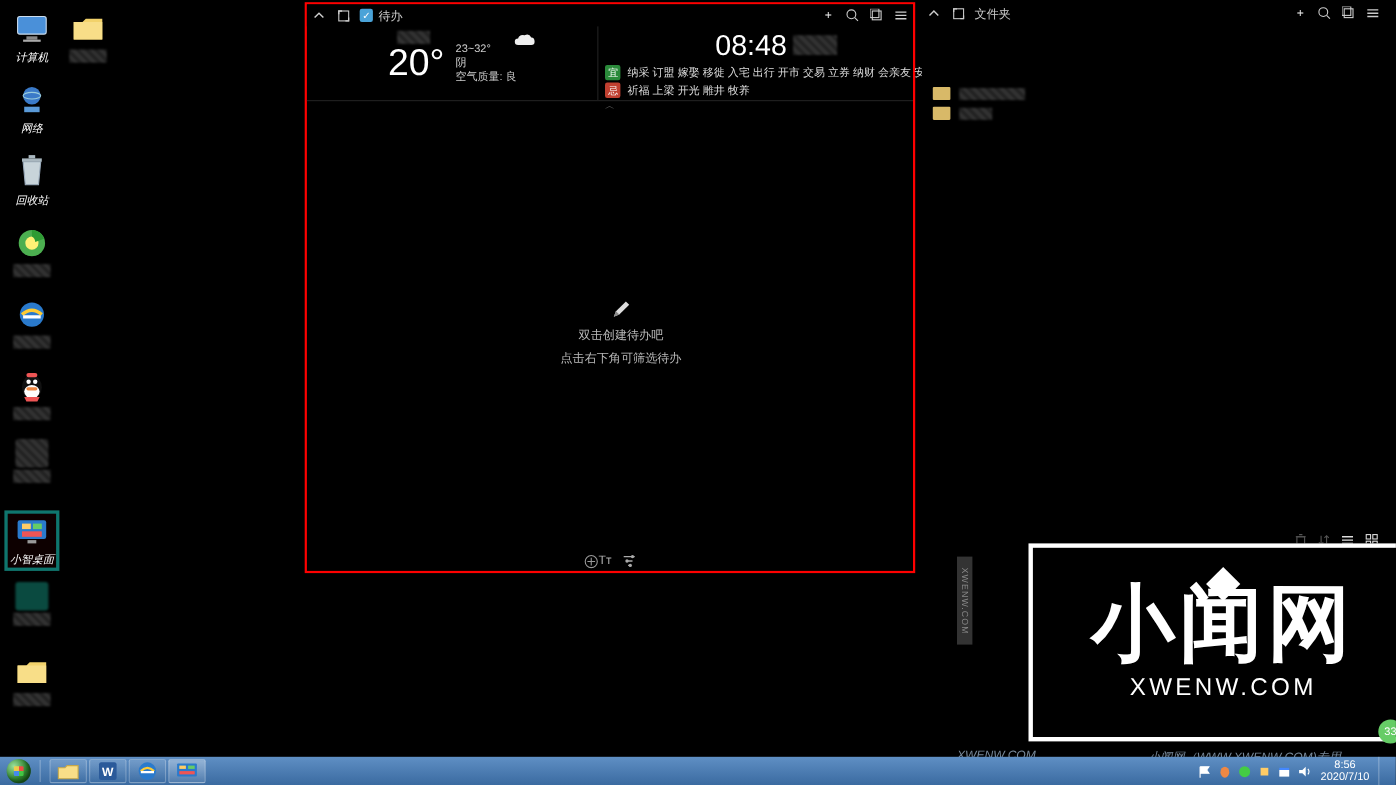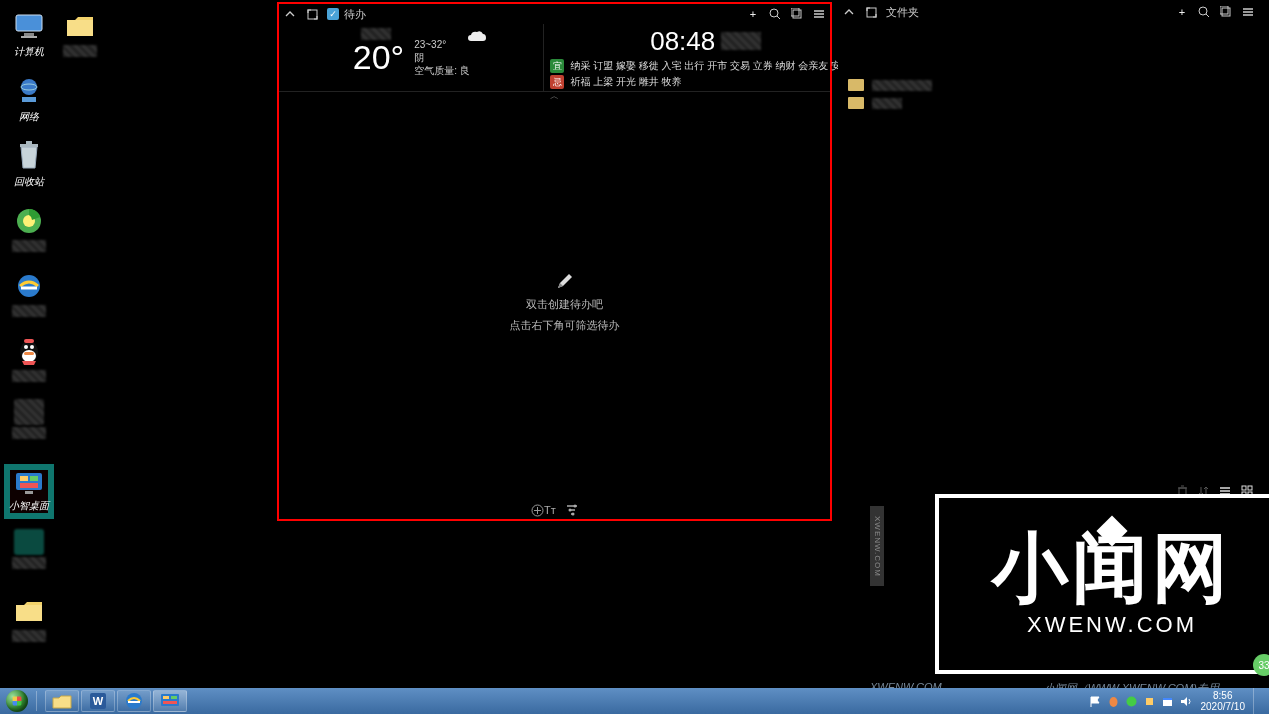--- a/index.html
+++ b/index.html
@@ -4,21 +4,21 @@
 <style>
 * { margin: 0; padding: 0; box-sizing: border-box; }
 html, body { width: 1269px; height: 714px; overflow: hidden; font-family: "Microsoft YaHei", Arial, sans-serif; }
 body { background: #000; position: relative; }
 
 
 .desktop { position: absolute; left: 0; top: 0; width: 150px; height: 680px; padding: 4px; }
 .desk-icon { width: 50px; height: 55px; display: flex; flex-direction: column; align-items: center; justify-content: flex-start; margin: 5px 0 10px 0; cursor: pointer; font-style: italic; }
 .desk-icon .glyph { width: 34px; height: 34px; margin-bottom: 2px; display: flex; align-items: center; justify-content: center; }
 .desk-icon .label { color: #fff; font-size: 10px; text-align: center; white-space: nowrap; }
-.desk-icon.selected { border: 6px solid #0f766e; background: rgba(255,0,0,0.05); }
+.desk-icon.selected { border: 3px solid #0f766e; background: rgba(255,0,0,0.05); }
 .desk-col2 { position: absolute; left: 55px; top: 4px; }
 
 
 .widget-wrap { position: absolute; left: 277px; top: 2px; width: 555px; height: 519px; border: 2px solid #f00; background: #000; display: flex; flex-direction: column; }
 .widget-header { height: 20px; background: #000; display: flex; align-items: center; justify-content: space-between; color: #ccc; font-size: 11px; padding: 0 4px; }
 .wh-left, .wh-right { display: flex; align-items: center; gap: 8px; }
 .wh-icon { width: 14px; height: 14px; display: inline-flex; align-items: center; justify-content: center; cursor: pointer; color: #eee; }
 .wh-title { display: flex; align-items: center; gap: 5px; }
 .wh-chk { width: 12px; height: 12px; background: #4aa3d8; border-radius: 2px; display: inline-flex; align-items: center; justify-content: center; color: #fff; font-size: 9px; }
 

